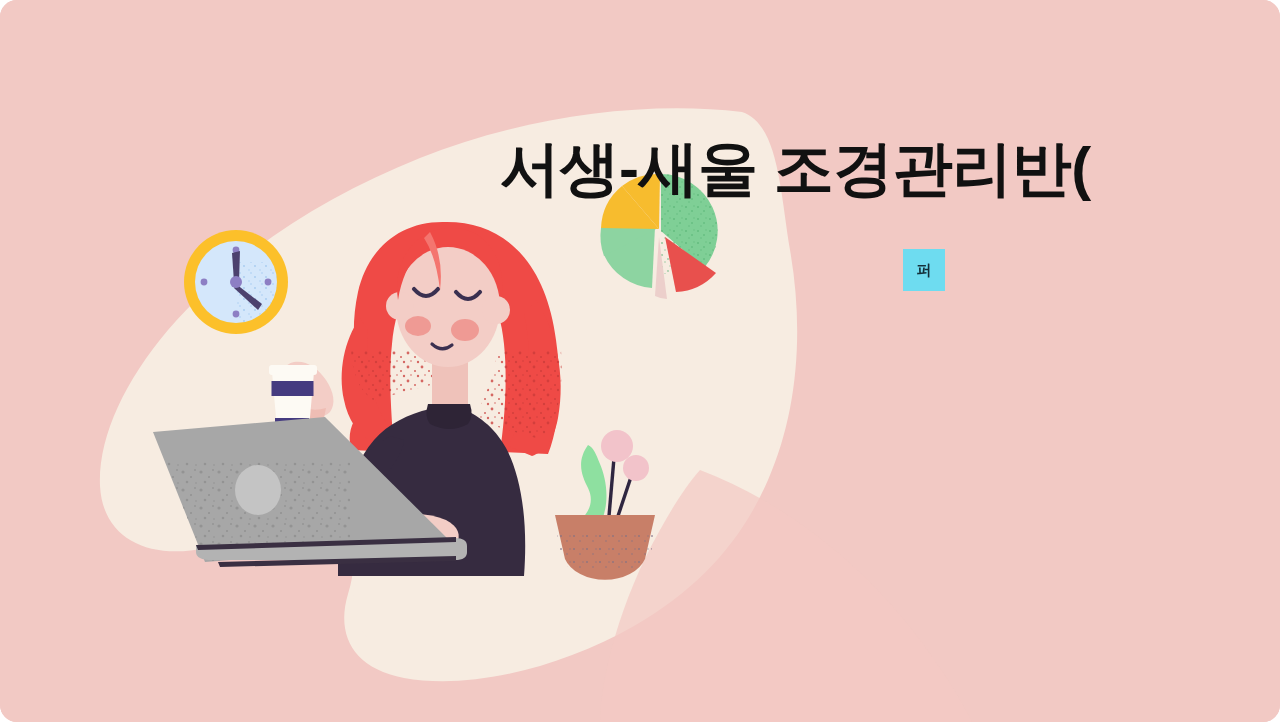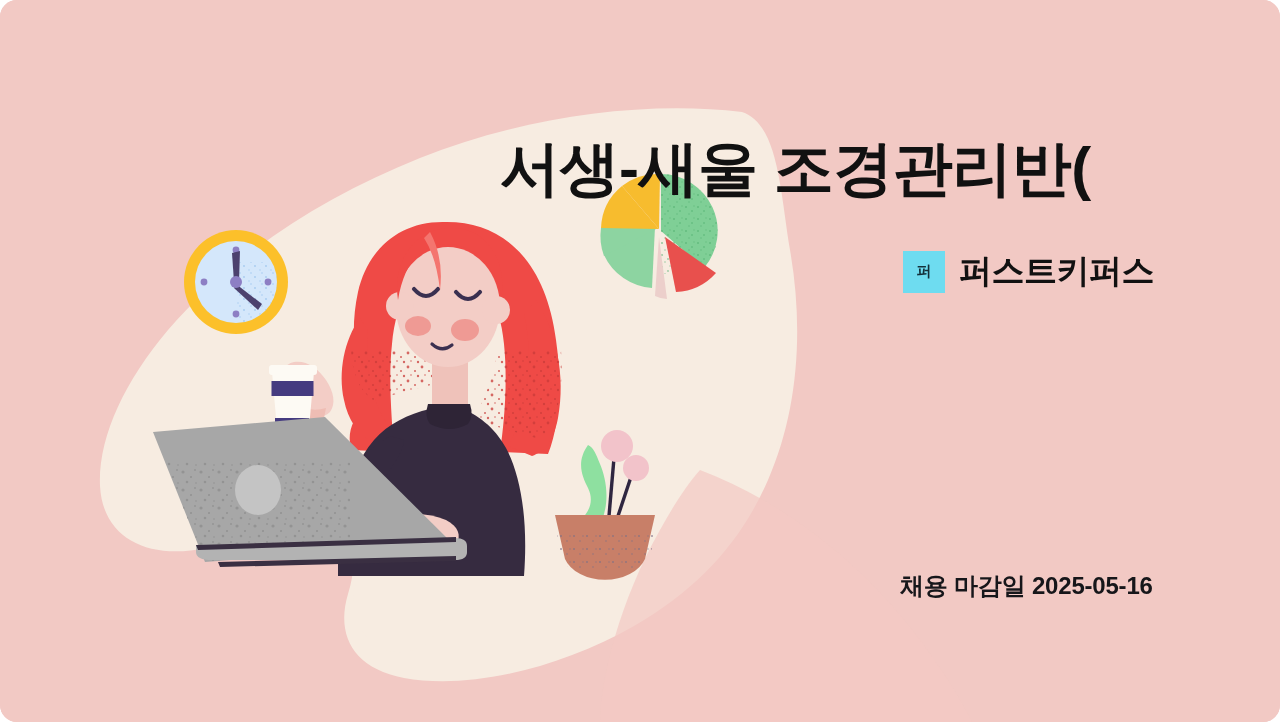--- a/index.html
+++ b/index.html
@@ -344,18 +344,16 @@
       </g>
     </svg>
   </div>
 
   <div class="text-layer">
 
     <div class="job-title">서생-새울 조경관리반(</div>
 
     <div class="company-row">
       <div class="company-logo">퍼</div>
-      <div class="company-name">퍼스트키퍼스</div>
     </div>
 
-    <div class="deadline">채용 마감일  2025-05-16</div>
   </div>
 </div>
 
 </body></html>

